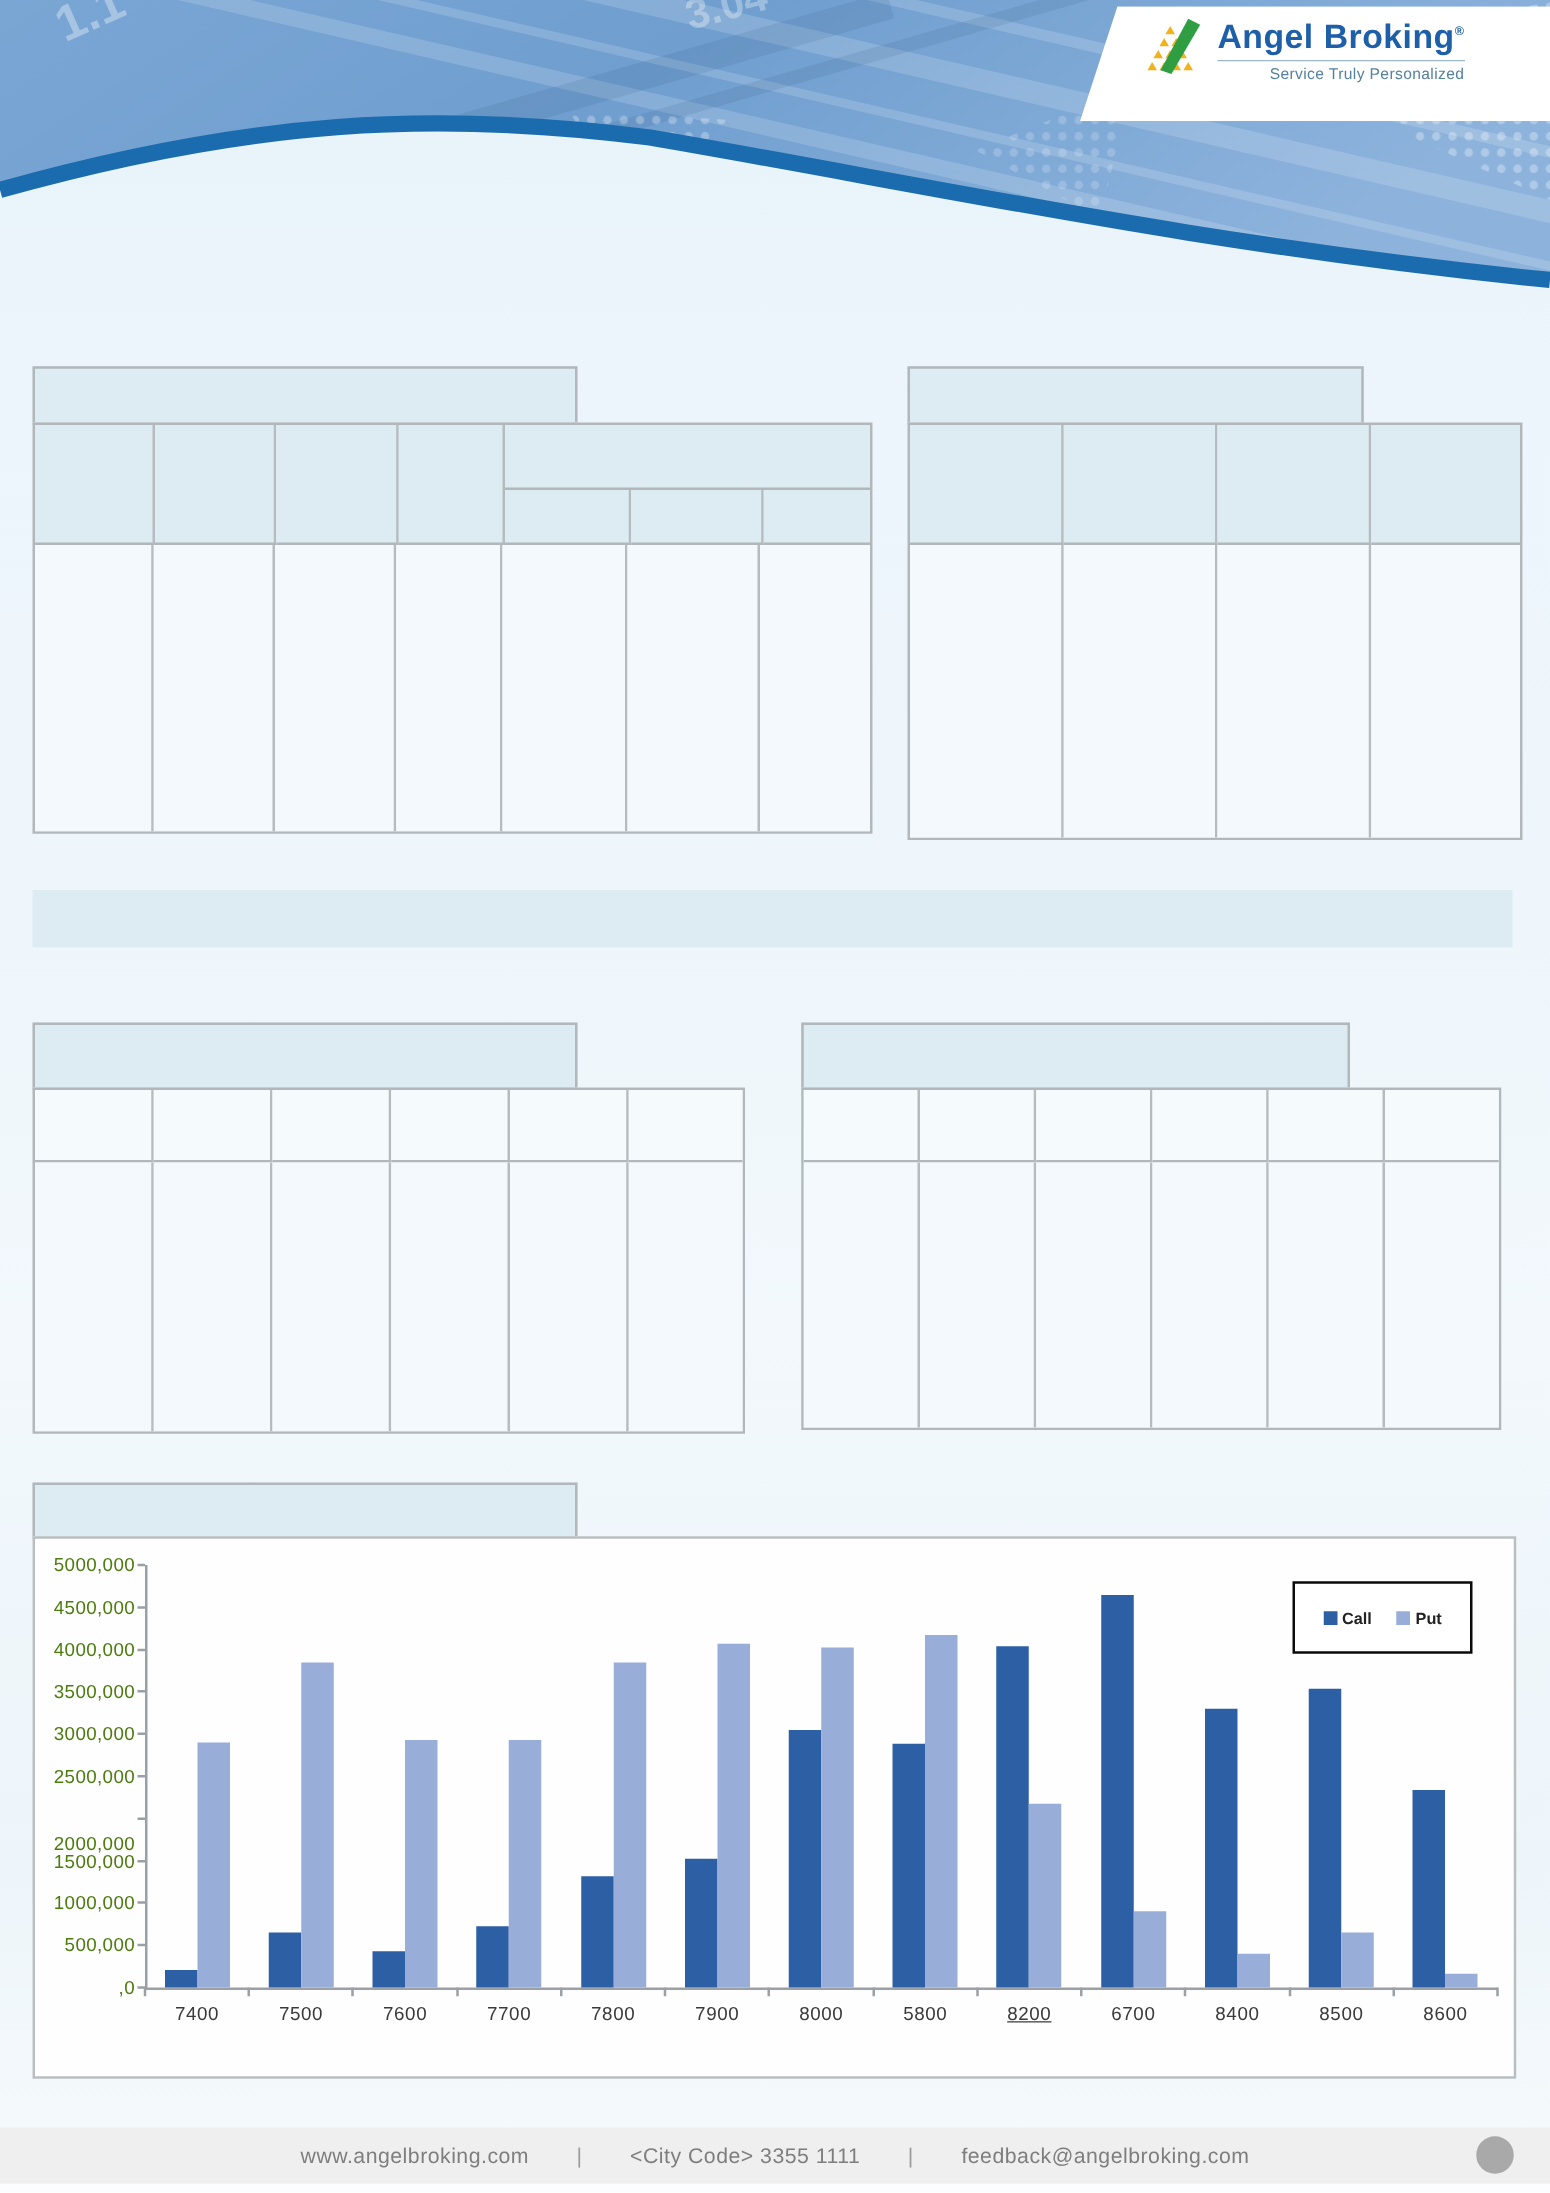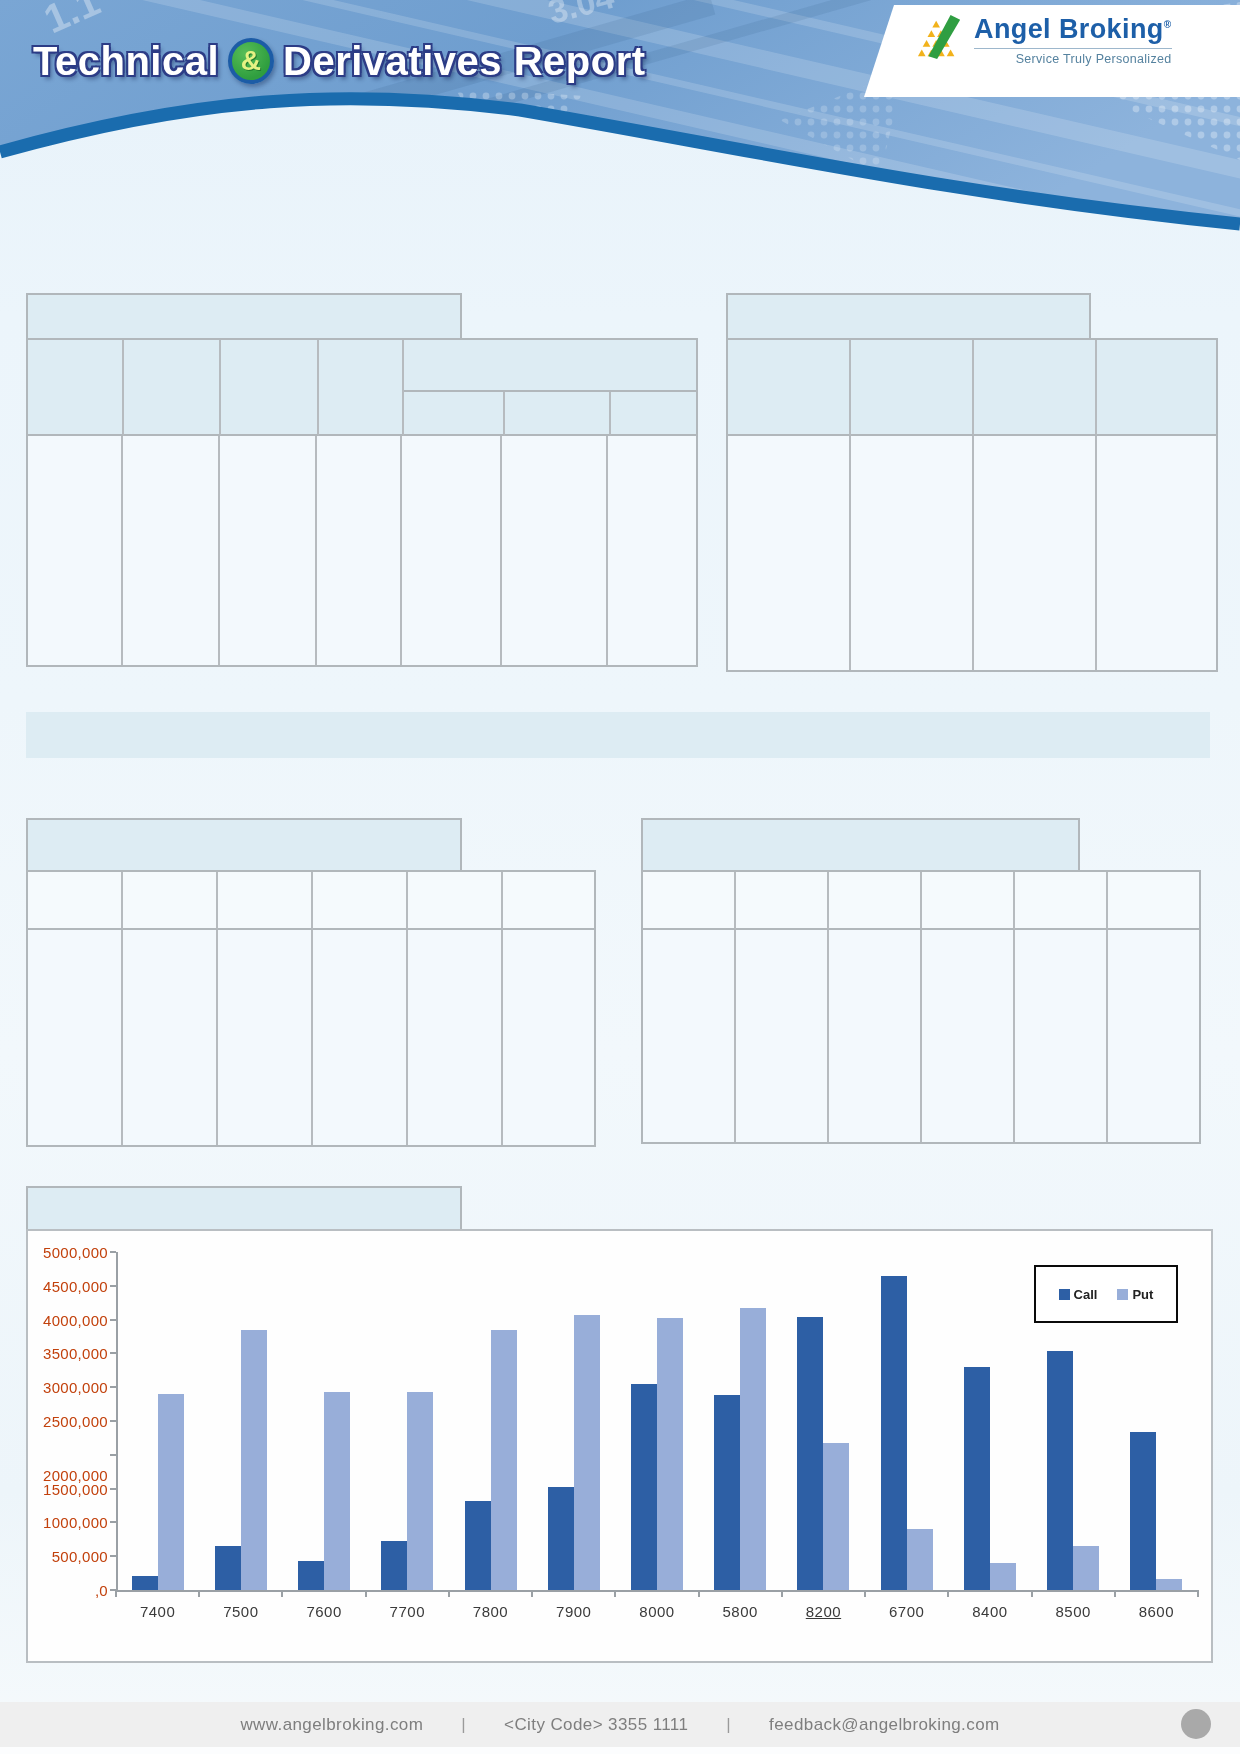--- a/index.html
+++ b/index.html
@@ -39,21 +39,21 @@
   .bc{background:#f3f9fd;}
   .grp{display:flex;flex-direction:column;padding:0;}
   .grp-top{box-sizing:border-box;background:#ddecf3;border-bottom:2px solid #b1b7bb;height:52px;}
   .grp-sub{display:flex;flex:1;}
   .grp-sub .cell{background:#ddecf3;border-bottom:2px solid #b1b7bb;}
   .band{position:absolute;background:#ddecf3;}
 
   
   .chart-box{position:absolute;box-sizing:border-box;border:2px solid #b9bec2;background:#fefefe;}
   .axis{position:absolute;background:#9aa0a5;}
-  .ylab{position:absolute;width:72px;text-align:right;font-size:15px;color:#c2410c;letter-spacing:.3px;}
+  .ylab{position:absolute;width:72px;text-align:right;font-size:15px;color:#4d7c0f;letter-spacing:.3px;}
   .xlab{position:absolute;width:84px;text-align:center;font-size:15px;color:#3a3a3a;letter-spacing:.5px;}
   .bar{position:absolute;}
   .tick{position:absolute;background:#9aa0a5;}
   .legend{position:absolute;left:1006px;top:34px;width:140px;height:54px;border:2px solid #0a0a0a;background:#fff;
           display:flex;align-items:center;justify-content:center;gap:20px;font-size:13px;color:#222;}
   .lg-item{display:flex;align-items:center;gap:4px;font-weight:bold;}
   .sq{width:11px;height:11px;display:inline-block;}
 
   
   .footer-band{position:absolute;left:0;top:1702px;width:1240px;height:45px;background:#efefef;
@@ -98,25 +98,20 @@
       <polygon points="455,88 585,96 500,168" fill="url(#dots)" opacity="0.5"></polygon>
       <polygon points="780,120 905,70 880,175" fill="url(#dots)" opacity="0.35"></polygon>
       <text x="52" y="34" font-size="40" font-weight="bold" fill="rgba(255,255,255,0.35)" transform="rotate(-24 52 34)">1.1</text>
       <text x="552" y="24" font-size="34" font-weight="bold" fill="rgba(255,255,255,0.32)" transform="rotate(-15 552 24)">3.04</text>
       <text x="308" y="130" font-size="30" font-weight="bold" fill="rgba(40,81,127,0.30)" transform="rotate(6 308 130)">1.51</text>
       <text x="620" y="165" font-size="46" font-weight="bold" fill="rgba(255,255,255,0.38)" transform="rotate(9 620 165)">1OCC41</text>
     </g>
     <path d="M0,152 C200,96 346,88 520,110 C742,148 960,196 1240,224" fill="none" stroke="#1a6cae" stroke-width="13"></path>
   </svg>
 
-  <div class="hdr-title">
-    <span>Technical</span>
-    <span class="amp-badge">&amp;</span>
-    <span>Derivatives Report</span>
-  </div>
 
   <div class="plaque"></div>
   <div class="logo-wrap">
     <svg width="48" height="48" viewBox="0 0 50 48">
       <g fill="#f2b21b">
         <polygon points="21,6 25,13 17,13"></polygon>
         <polygon points="16,16 20,23 12,23"></polygon>
           <polygon points="26,16 30,23 22,23"></polygon>
         <polygon points="11,26 15,33 7,33"></polygon>
           <polygon points="21,26 25,33 17,33"></polygon>

